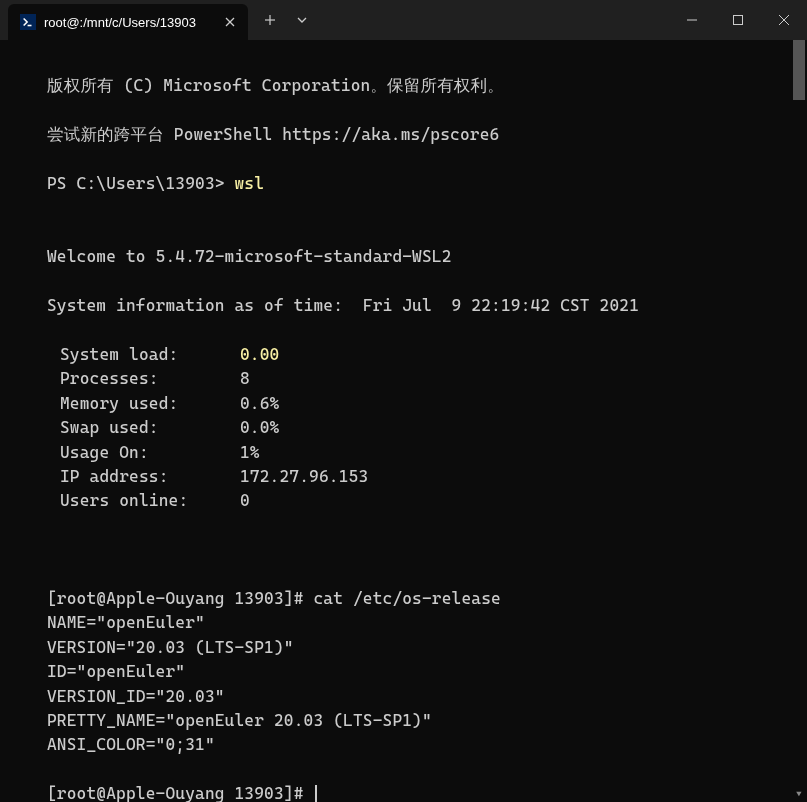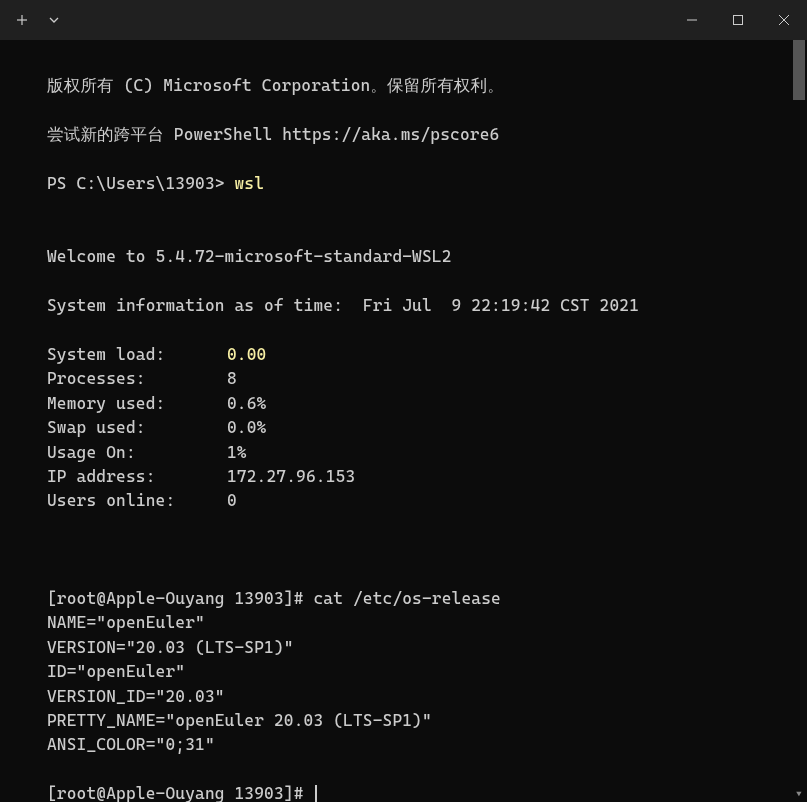--- a/index.html
+++ b/index.html
@@ -105,21 +105,21 @@
     .terminal {
       padding: 10px 8px;
       color: #cccccc;
       font-size: 16.5px;
       line-height: 1.48;
       white-space: pre;
       letter-spacing: 0.2px;
       font-family: 'Cascadia Mono', 'Consolas', 'Microsoft YaHei', monospace;
     }
     .yellow { color: #f9f1a5; }
-    .row { display: flex; }
+    .row { display: flex; margin-left: 13px; }
     .label { width: 180px; }
     .scrollbar {
       position: absolute;
       right: 0;
       top: 0;
       width: 16px;
       height: 100%;
       background: #0c0c0c;
     }
     .scroll-thumb {
@@ -150,20 +150,36 @@
       height: 1.1em;
       background: #cccccc;
       vertical-align: text-bottom;
       margin-left: 2px;
     }
   </style>
 </head>
 <body>
 
 <div class="titlebar">
+  <div class="tab">
+    <div class="tab-icon">
+      <svg viewBox="0 0 16 16" width="14" height="14">
+          <rect width="16" height="16" fill="#012456"></rect>
+          <path d="M3 4 L7 8 L3 12" stroke="#fff" stroke-width="1.8" fill="none"></path>
+          <line x1="7.5" y1="12" x2="12" y2="12" stroke="#fff" stroke-width="1.8"></line>
+        </svg>
+    </div>
+    <span class="tab-title">root@:/mnt/c/Users/13903</span>
+    <div class="tab-close">
+      <svg viewBox="0 0 10 10" width="10" height="10">
+          <line x1="1" y1="1" x2="9" y2="9" stroke="#ccc" stroke-width="1.2"></line>
+          <line x1="9" y1="1" x2="1" y2="9" stroke="#ccc" stroke-width="1.2"></line>
+        </svg>
+    </div>
+  </div>
   <div class="tab-actions">
     <div class="tab-action-btn">
       <svg viewBox="0 0 12 12" width="12" height="12">
           <line x1="6" y1="1" x2="6" y2="11" stroke="#ccc" stroke-width="1.2"></line>
           <line x1="1" y1="6" x2="11" y2="6" stroke="#ccc" stroke-width="1.2"></line>
         </svg>
     </div>
     <div class="tab-action-btn dropdown">
       <svg viewBox="0 0 10 6" width="10" height="6">
           <path d="M1 1 L5 5 L9 1" stroke="#ccc" stroke-width="1.3" fill="none"></path>

